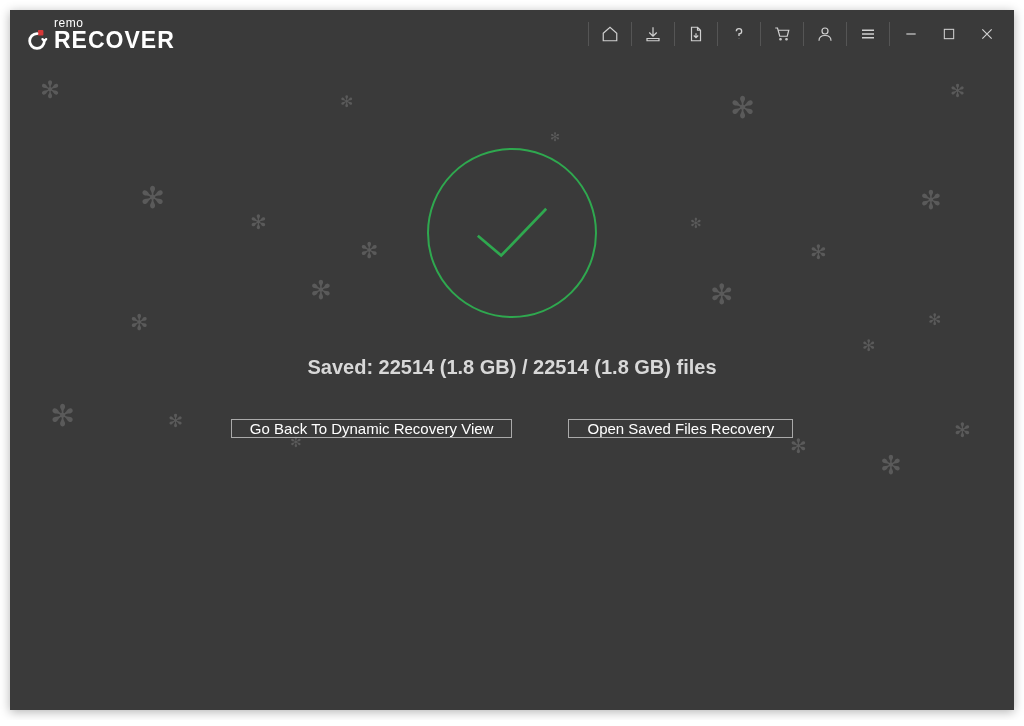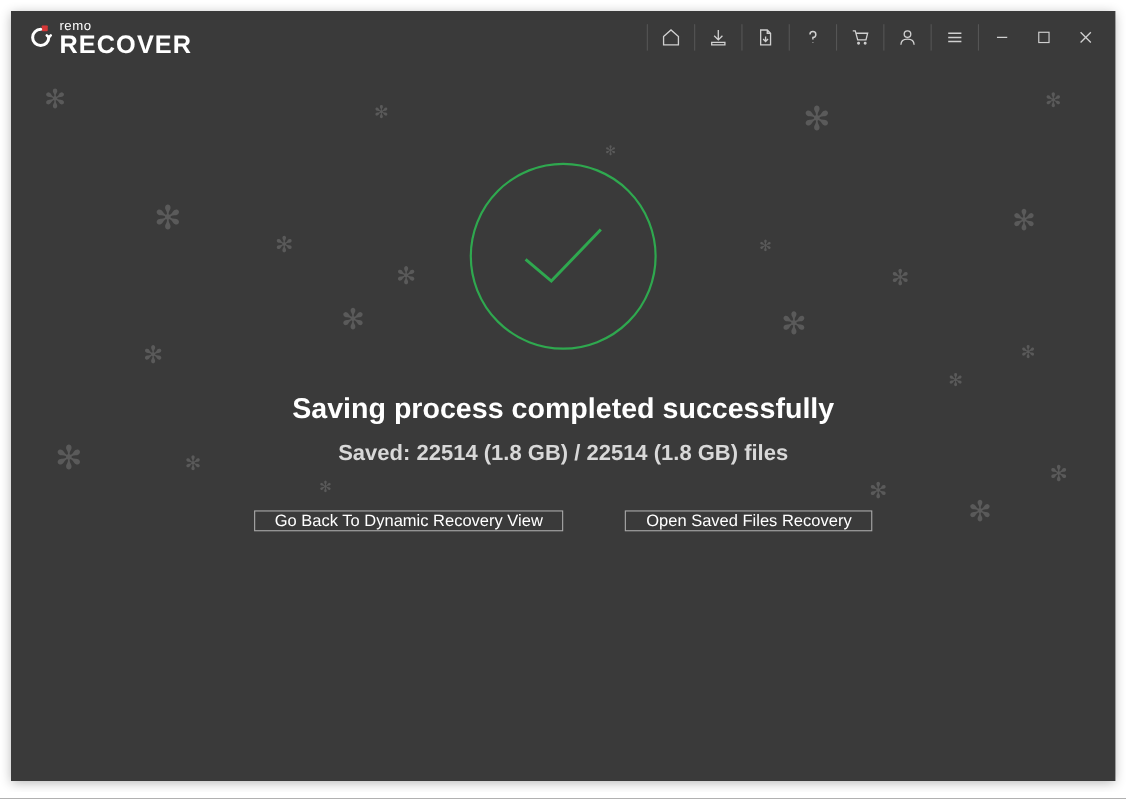--- a/index.html
+++ b/index.html
@@ -25,21 +25,21 @@
     }
     .titlebar {
       height: 48px;
       display: flex;
       align-items: center;
       justify-content: space-between;
       padding: 0 8px 0 16px;
     }
     .logo-area {
       display: flex;
-      align-items: center;
+      align-items: flex-end;
       gap: 6px;
     }
     .logo-icon {
       width: 22px;
       height: 22px;
       position: relative;
     }
     .logo-icon svg {
       width: 100%;
       height: 100%;
@@ -245,21 +245,20 @@
       </div>
     </div>
   </div>
 
   <div class="content">
     <div class="success-circle">
       <svg viewBox="0 0 100 70" fill="none" stroke="#2fa84f" stroke-width="3">
         <path d="M12 38 L38 60 L88 8"></path>
       </svg>
     </div>
-    <div class="headline">Saving process completed successfully</div>
     <div class="subline">Saved: 22514 (1.8 GB) / 22514 (1.8 GB) files</div>
     <div class="button-row">
       <button class="action-btn">Go Back To Dynamic Recovery View</button>
       <button class="action-btn">Open Saved Files Recovery</button>
     </div>
   </div>
 
 </div>
 
 </body></html>

